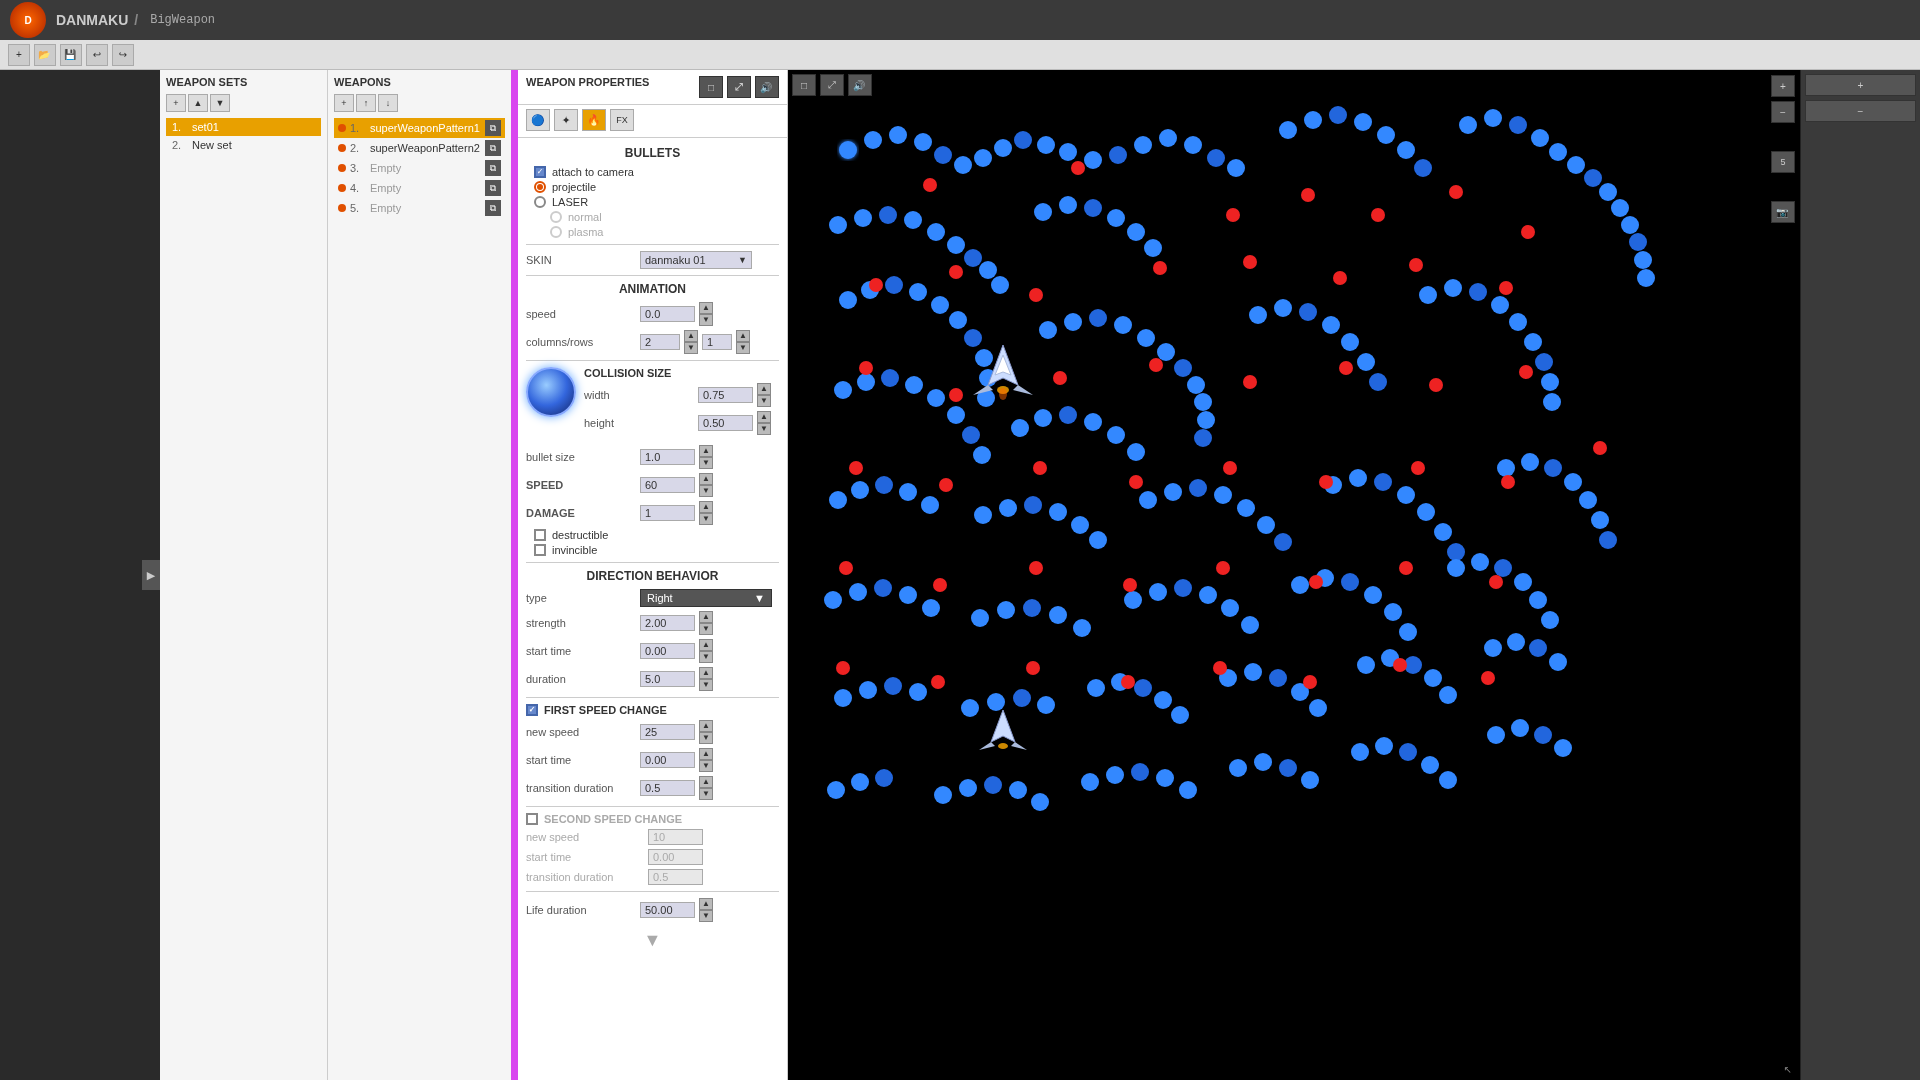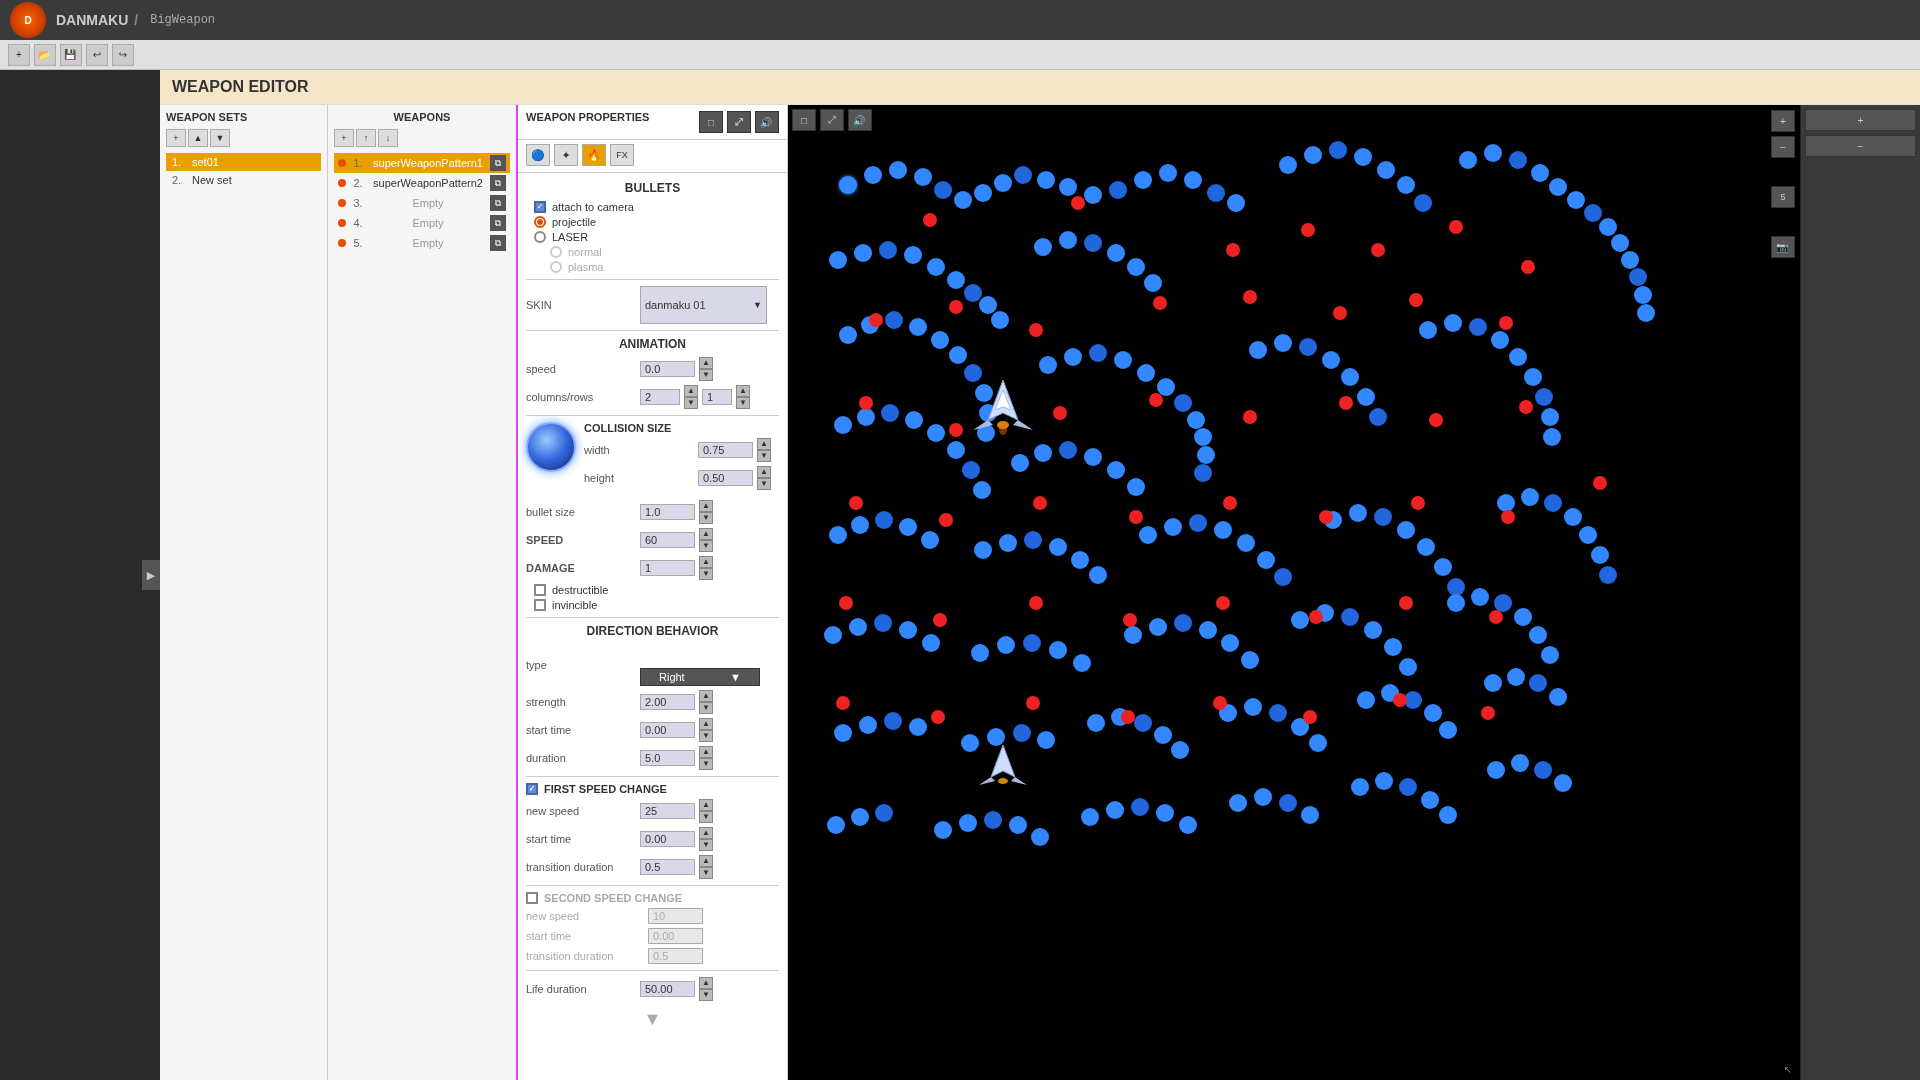--- a/index.html
+++ b/index.html
@@ -133,23 +133,22 @@
       background: #e8a000;
       color: white;
     }
     .set-num { color: #666; width: 16px; }
     .set-item.active .set-num { color: #fff; }
 
     
     #weapons-panel {
       width: 190px;
       background: #f5f5f5;
-      border-right: 2px solid #d946ef;
+      border-right: 7px solid #d946ef;
       padding: 6px;
-      text-align: center;
     }
     .weapon-item {
       display: flex;
       align-items: center;
       padding: 2px 4px;
       gap: 4px;
       cursor: pointer;
     }
     .weapon-item.active {
       background: #e8a000;
@@ -304,22 +303,22 @@
       border: none;
       border-top: 1px solid #ccc;
       margin: 6px 0;
     }
 
     .skin-select {
       display: flex;
       align-items: center;
       background: #d8d8e8;
       border: 1px solid #aaa;
-      padding: 12px 4px;
-      width: 127px;
+      padding: 2px 4px;
+      width: 112px;
       justify-content: space-between;
       cursor: pointer;
     }
     .skin-select .arrow { font-size: 9px; }
 
     .section-checkbox-header {
       display: flex;
       align-items: center;
       gap: 6px;
       margin: 6px 0 4px;
@@ -341,26 +340,25 @@
       margin-bottom: 6px;
     }
     .collision-size-fields { flex: 1; }
 
     .direction-select {
       display: flex;
       align-items: center;
       background: #555;
       color: white;
       border: 1px solid #333;
-      padding: 2px 18px;
-      width: 120px;
+      padding: 2px 6px;
+      width: 132px;
       justify-content: space-between;
       cursor: pointer;
       font-size: 11px;
-      margin-top: 24px;
     }
 
     
     #preview-area {
       flex: 1;
       background: #000;
       position: relative;
       overflow: hidden;
     }
     #preview-toolbar {
@@ -413,21 +411,20 @@
   <div style="flex:1"></div>
 </div>
 
 <div id="main">
 
   <div id="left-panel">
     <div id="collapse-arrow">▶</div>
   </div>
 
   <div id="editor-container">
-    <div id="editor-title-bar">WEAPON EDITOR</div>
 
     <div id="editor-body">
 
       <div id="weapon-sets-panel">
         <div class="panel-header">WEAPON SETS</div>
         <div class="panel-toolbar">
           <div class="panel-toolbar-btn">+</div>
           <div class="panel-toolbar-btn">▲</div>
           <div class="panel-toolbar-btn">▼</div>
         </div>

